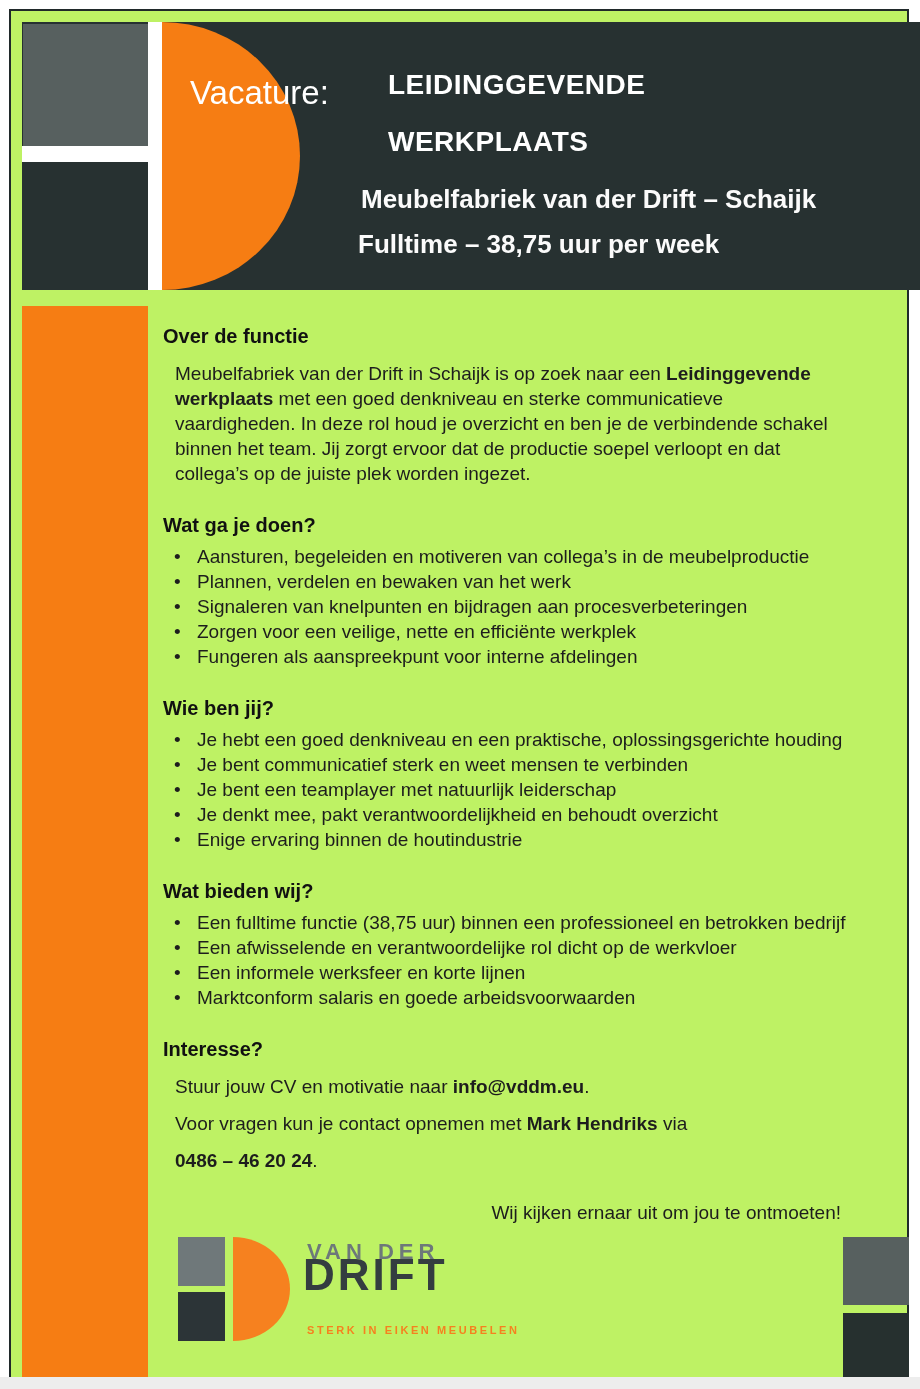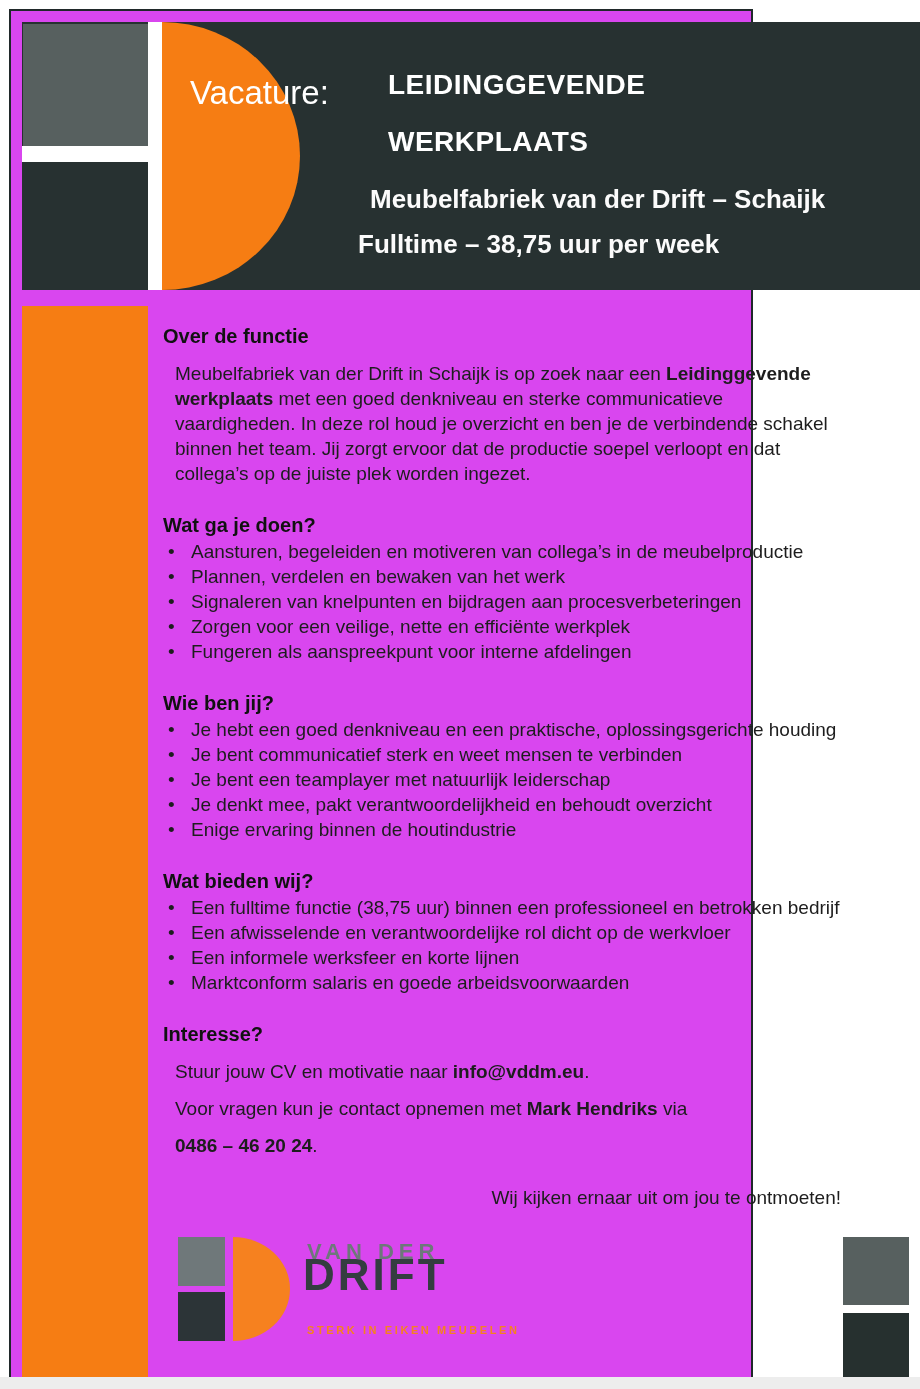--- a/index.html
+++ b/index.html
@@ -1,46 +1,46 @@
 <!DOCTYPE html>
 <html><head>
 <meta charset="utf-8">
 <style>
   html,body{margin:0;padding:0;background:#ffffff;}
   body{width:920px;height:1389px;position:relative;overflow:hidden;
        font-family:"Liberation Sans",sans-serif;color:#1d1d1d;}
 
   
-  .frame{position:absolute;left:9px;top:9px;width:744px;height:1369px;
+  .frame{position:absolute;left:9px;top:9px;width:900px;height:1369px;
          border-left:2px solid #20292a;border-right:2px solid #20292a;border-top:2px solid #20292a;
-         box-sizing:border-box;background:#d946ef;}
+         box-sizing:border-box;background:#bef264;}
   .bottom-strip{position:absolute;left:0;top:1377px;width:920px;height:12px;background:#ededed;}
 
   
   .header{position:absolute;left:11px;top:11px;width:898px;height:268px;background:#273131;}
   .hdr-gray-sq{position:absolute;left:1px;top:2px;width:125px;height:122px;background:#57605f;}
   .hdr-white-h{position:absolute;left:0;top:124px;width:126px;height:16px;background:#ffffff;}
   .hdr-white-v{position:absolute;left:126px;top:0;width:14px;height:268px;background:#ffffff;}
   .hdr-circle{position:absolute;left:140px;top:0;width:138px;height:268px;background:#f67d13;
               border-radius:0 138px 138px 0 / 0 134px 134px 0;}
   .hdr-kicker{position:absolute;left:168px;top:52px;font-size:33px;font-weight:400;color:#ffffff;}
   .hdr-title{position:absolute;left:334px;top:34px;font-size:28px;line-height:57px;
              font-weight:700;color:#ffffff;letter-spacing:.5px;margin-left:32px;}
-  .hdr-sub1{position:absolute;left:348px;top:162px;font-size:26px;font-weight:700;color:#fbfbfb;}
+  .hdr-sub1{position:absolute;left:339px;top:162px;font-size:26px;font-weight:700;color:#fbfbfb;}
   .hdr-sub2{position:absolute;left:336px;top:207px;font-size:26px;font-weight:700;color:#fbfbfb;}
 
   
   .orange-bar{position:absolute;left:11px;top:295px;width:126px;height:1082px;background:#f67d13;}
 
   
   .main{position:absolute;left:152px;top:313px;width:690px;font-size:19px;line-height:25px;}
   .main h3{font-size:20px;line-height:25px;font-weight:700;margin:27px 0 1px;color:#111;}
   .main h3.first{margin-top:0;}
   .main p{margin:12px;}
-  .main ul{margin:0;padding:0;list-style:none;}
+  .main ul{margin:6px;padding:0;list-style:none;}
   .main li{position:relative;padding-left:28px;}
   .main li::before{content:"\2022";position:absolute;left:5px;top:0;}
   .b{font-weight:700;}
   .closing{margin-top:27px !important;text-align:right;}
 
   
   .logo-gray-sq{position:absolute;left:178px;top:1237px;width:47px;height:49px;background:#6f787a;}
   .logo-dark-sq{position:absolute;left:178px;top:1292px;width:47px;height:49px;background:#2c3437;}
   .logo-d{position:absolute;left:233px;top:1237px;width:57px;height:104px;background:#f6811f;
           border-radius:0 57px 57px 0 / 0 52px 52px 0;}

